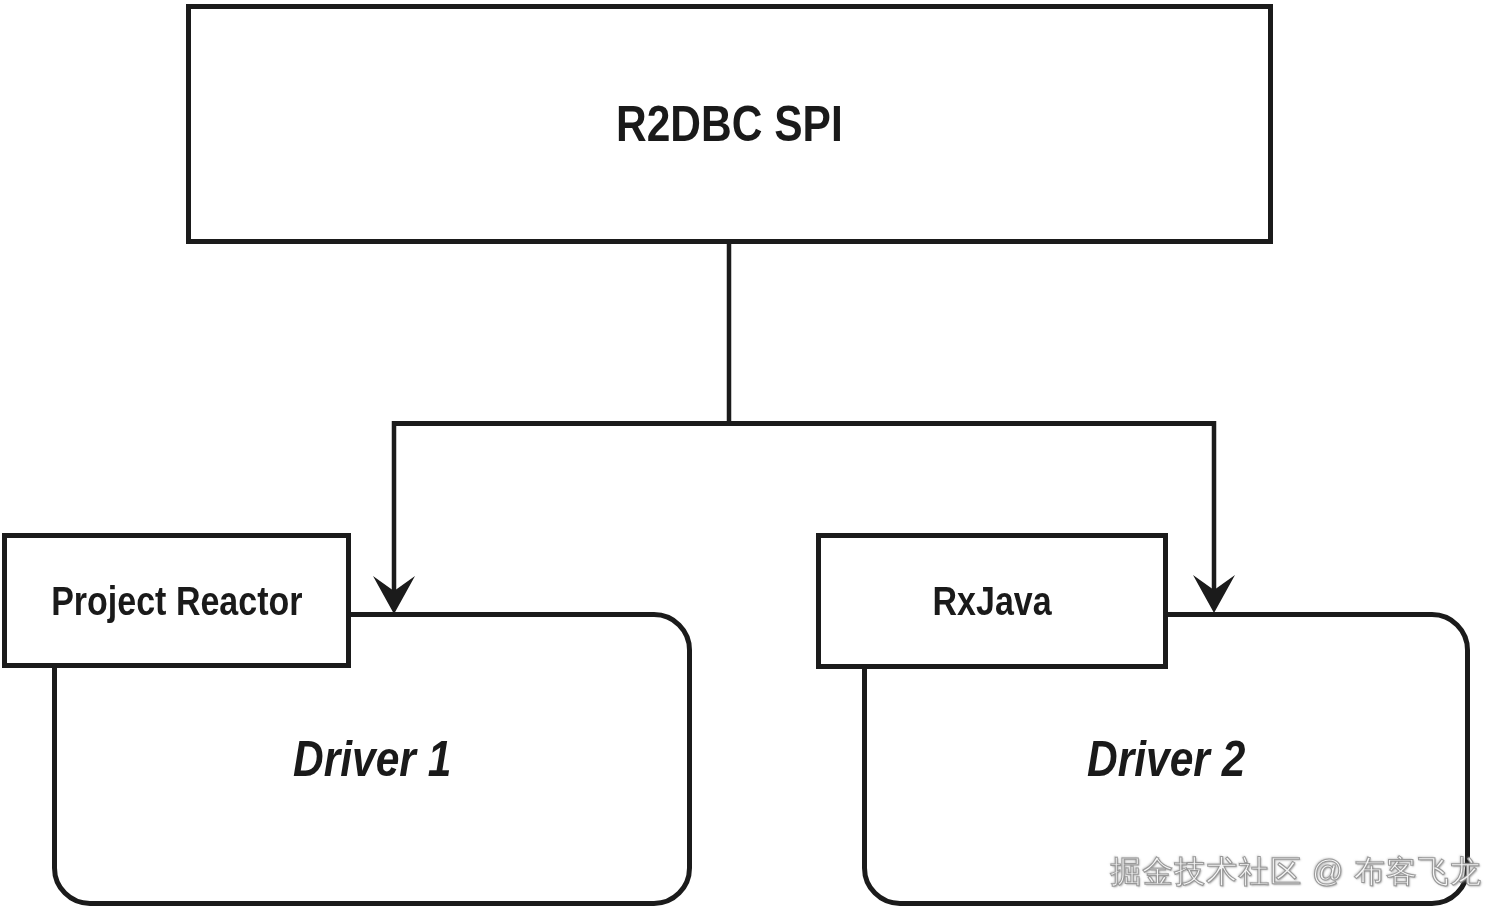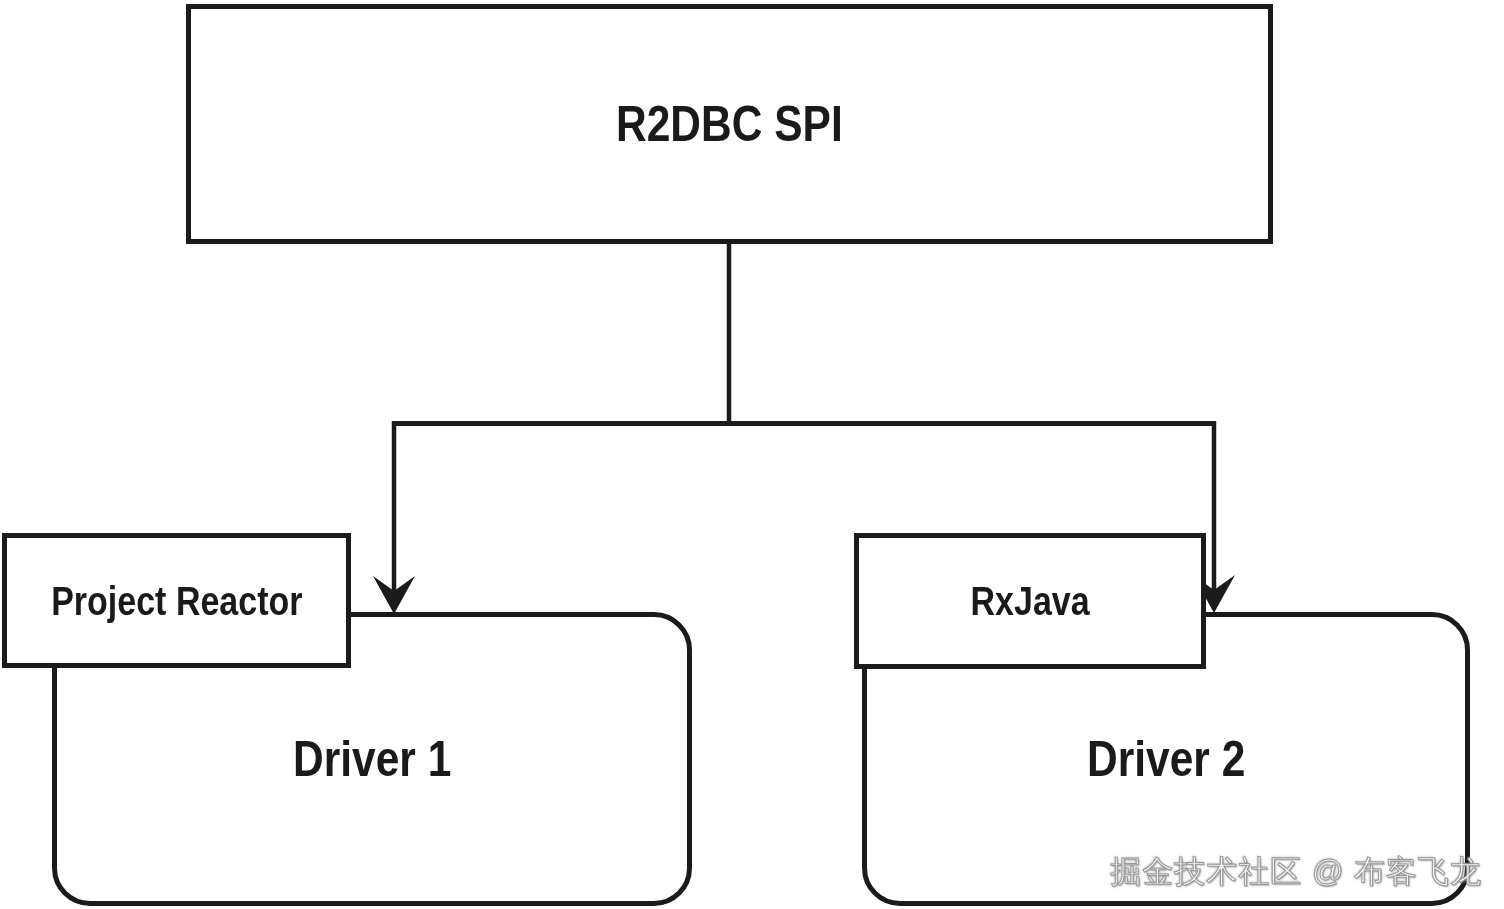--- a/index.html
+++ b/index.html
@@ -43,28 +43,29 @@
   }
   .spi-box {
     left: 186px; top: 4px;
     width: 1087px; height: 240px;
     z-index: 3;
   }
   .spi-box .label { font-size: 50px; }
   .driver-box {
     border-radius: 38px;
     z-index: 1;
+    font-style: italic;
   }
   .driver-box .label { font-size: 50px; }
   .driver-1 { left: 52px;  top: 612px; width: 640px; height: 294px; }
   .driver-2 { left: 862px; top: 612px; width: 608px; height: 294px; }
   .fw-box { z-index: 3; text-align: right; }
   .fw-box .label { font-size: 40px; }
   .fw-reactor { left: 2px;   top: 533px; width: 349px; height: 135px; }
-  .fw-rxjava  { left: 854px; top: 533px; width: 352px; height: 136px; }
+  .fw-rxjava  { left: 816px; top: 533px; width: 352px; height: 136px; }
   .watermark {
     position: absolute;
     right: 22px;
     top: 851px;
     z-index: 4;
     font-size: 31px;
     font-weight: 400;
     letter-spacing: 1px;
     white-space: nowrap;
     color: rgba(252, 252, 252, 0.92);

